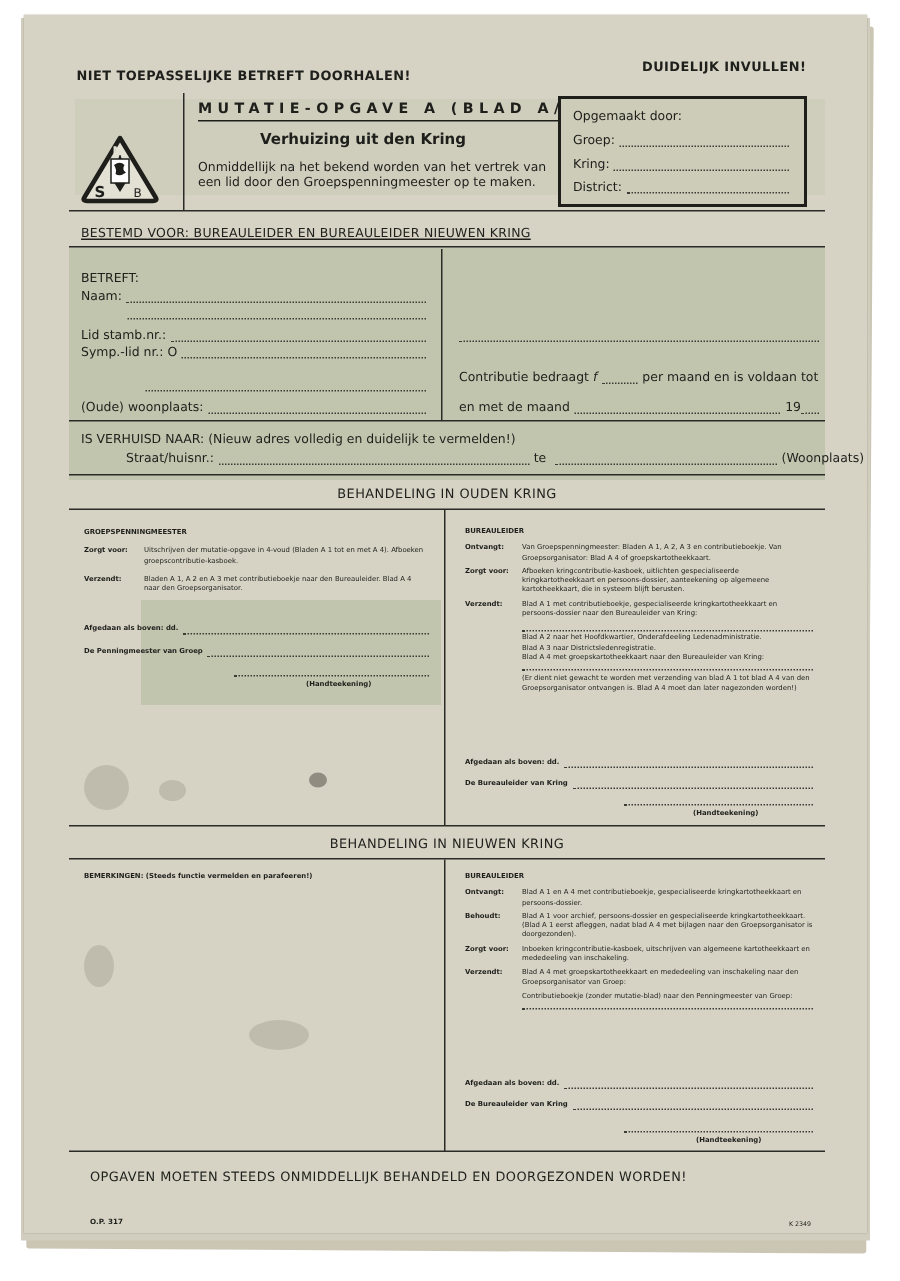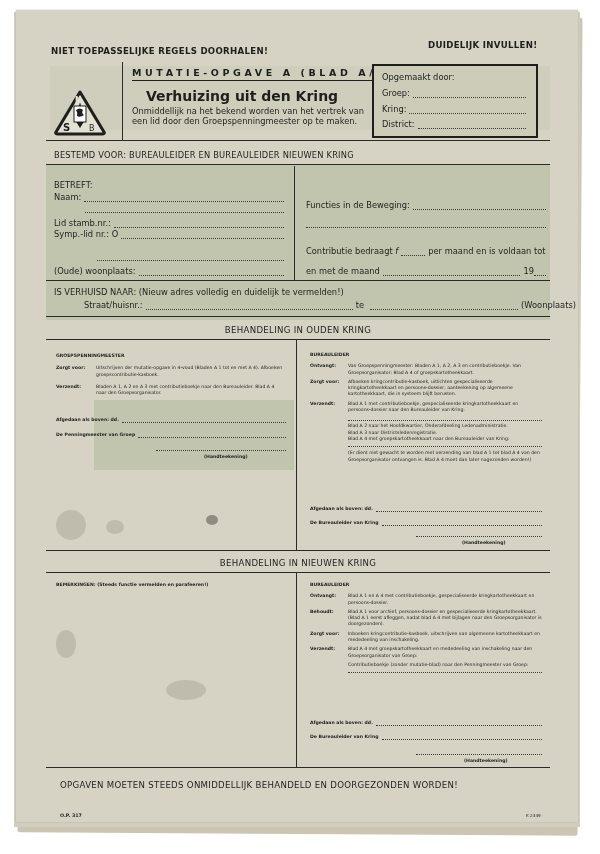--- a/index.html
+++ b/index.html
@@ -36,59 +36,59 @@
   <div class="abs green" style="left:34px;top:56px;width:500px;height:64px;opacity:0.35;"></div>
   <div class="abs green" style="left:30px;top:154px;width:504px;height:156px;"></div>
   <div class="abs green" style="left:78px;top:390px;width:200px;height:70px;"></div>
 
   <div class="stain" style="left:40px;top:500px;width:30px;height:30px;"></div>
   <div class="stain" style="left:90px;top:510px;width:18px;height:14px;"></div>
   <div class="stain" style="left:190px;top:505px;width:12px;height:10px;background:rgba(60,55,45,0.45);"></div>
   <div class="stain" style="left:150px;top:670px;width:40px;height:20px;"></div>
   <div class="stain" style="left:40px;top:620px;width:20px;height:28px;"></div>
 
-  <div class="abs caps" style="left:35px;top:36px;">NIET TOEPASSELIJKE REGELS DOORHALEN!</div>
+  <div class="abs caps" style="left:35px;top:36px;">NIET TOEPASSELIJKE BETREFT DOORHALEN!</div>
   <div class="abs caps" style="left:412px;top:30px;">DUIDELIJK INVULLEN!</div>
 
   <div class="abs" style="left:38px;top:80px;width:52px;height:46px;">
     <svg width="52" height="46" viewBox="0 0 52 46">
       <path d="M26 2 L50 42 Q51 44 48 44 L4 44 Q1 44 2 42 Z" fill="#e3e0d4" stroke="#1e1f1b" stroke-width="3" stroke-linejoin="round"></path>
       <path d="M26 12 L21 30 L26 38 L31 30 Z" fill="#1e1f1b"></path>
       <rect x="20" y="16" width="12" height="16" fill="#ffffff" stroke="#1e1f1b" stroke-width="1"></rect>
       <path d="M22 20 Q26 17 29 20 Q27 23 30 25 Q26 28 23 26 Q24 23 22 20Z" fill="#1e1f1b"></path>
       <text x="21" y="13" font-size="8" font-weight="bold" font-family="DejaVu Sans, sans-serif" fill="#e3e0d4">N</text>
       <text x="9" y="41" font-size="10" font-weight="bold" font-family="DejaVu Sans, sans-serif" fill="#1e1f1b">S</text>
       <text x="35" y="41" font-size="8" font-family="DejaVu Sans, sans-serif" fill="#1e1f1b">B</text>
     </svg>
   </div>
   <div class="vline" style="left:106px;top:52px;height:78px;"></div>
 
   <div class="abs title-a" style="left:116px;top:57px;border-bottom:1.5px solid #1e1f1b;padding-bottom:2px;">MUTATIE-OPGAVE A (BLAD A/1)</div>
-  <div class="abs" style="left:116px;top:78px;width:220px;text-align:center;font-size:14px;font-weight:bold;">Verhuizing uit den Kring</div>
+  <div class="abs" style="left:116px;top:78px;width:220px;text-align:center;font-size:10px;font-weight:bold;">Verhuizing uit den Kring</div>
   <div class="abs lbl" style="left:116px;top:96px;">Onmiddellijk na het bekend worden van het vertrek van</div>
   <div class="abs lbl" style="left:116px;top:106px;">een lid door den Groepspenningmeester op te maken.</div>
 
   <div class="abs" style="left:356px;top:54px;width:162px;height:70px;border:2px solid #1e1f1b;background:#ccccb8;">
     <div class="abs lbl" style="left:8px;top:6px;">Opgemaakt door:</div>
     <div class="row lbl" style="left:8px;top:22px;width:144px;">
         <span>Groep:</span>
         <span class="fill"></span>
       </div>
     <div class="row lbl" style="left:8px;top:38px;width:144px;">
         <span>Kring:</span>
         <span class="fill"></span>
       </div>
     <div class="row lbl" style="left:8px;top:53px;width:144px;">
         <span>District:</span>
         <span class="fill"></span>
       </div>
   </div>
 
   <div class="hline" style="left:30px;top:130px;width:504px;"></div>
-  <div class="abs lbl" style="left:38px;top:140px;font-size:8.3px;letter-spacing:0.2px;">BESTEMD VOOR: BUREAULEIDER EN BUREAULEIDER NIEUWEN KRING</div>
+  <div class="abs lbl" style="left:38px;top:140px;font-size:8.3px;letter-spacing:0.2px;text-decoration:underline;">BESTEMD VOOR: BUREAULEIDER EN BUREAULEIDER NIEUWEN KRING</div>
   <div class="hline" style="left:30px;top:154px;width:504px;"></div>
 
   <div class="abs lbl" style="left:38px;top:170px;">BETREFT:</div>
   <div class="row lbl" style="left:38px;top:182px;width:230px;justify-content:space-between;">
       <span>Naam:</span>
       <span class="fill"></span>
     </div>
   <div class="row lbl" style="left:38px;top:195px;width:230px;">
       <span style="width:28px;"></span>
       <span class="fill"></span>
@@ -105,24 +105,20 @@
       <span style="width:40px;"></span>
       <span class="fill"></span>
     </div>
   <div class="row lbl" style="left:38px;top:256px;width:230px;">
       <span>(Oude) woonplaats:</span>
       <span class="fill"></span>
     </div>
 
   <div class="vline" style="left:278px;top:156px;height:114px;"></div>
 
-  <div class="row lbl" style="left:290px;top:190px;width:240px;">
-      <span>Functies in de Beweging:</span>
-      <span class="fill"></span>
-    </div>
   <div class="row lbl" style="left:290px;top:210px;width:240px;">
       <span class="fill" style="margin-left:0;"></span>
     </div>
   <div class="row lbl" style="left:290px;top:236px;width:240px;">
     <span>Contributie bedraagt</span>&nbsp;<i>f</i>
     <span style="width:24px;border-bottom:1px dotted #3b3c36;height:7px;margin:0 3px;"></span>
     <span>per maand en is voldaan tot</span>
   </div>
   <div class="row lbl" style="left:290px;top:256px;width:240px;">
     <span>en met de maand</span>

